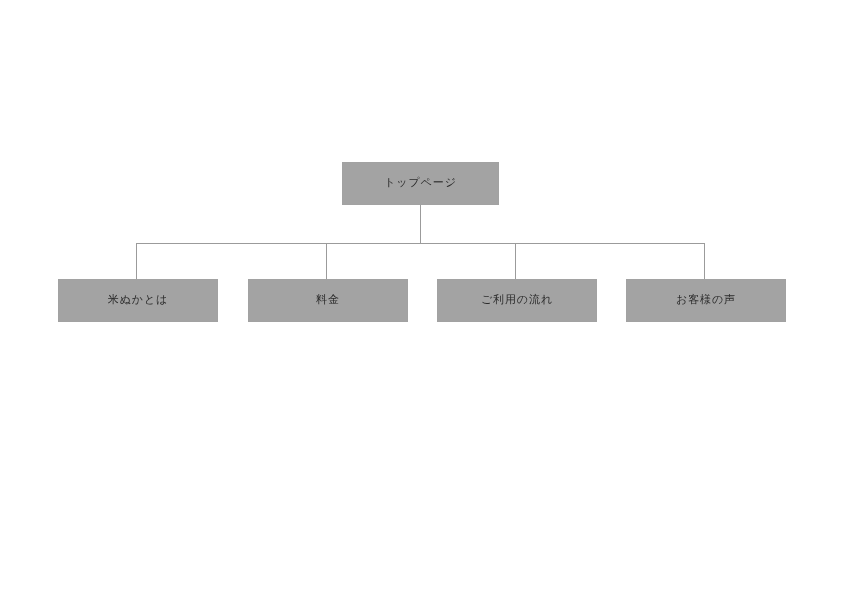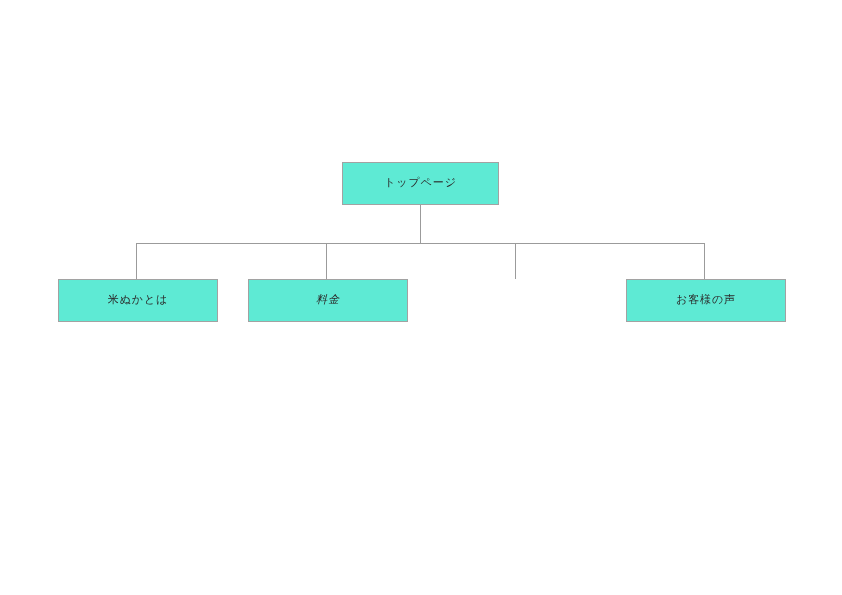--- a/index.html
+++ b/index.html
@@ -15,21 +15,21 @@
     position: relative;
     width: 842px;
     height: 595px;
     background: #ffffff;
     overflow: hidden;
   }
   
   .node {
     position: absolute;
     box-sizing: border-box;
-    background: #5eead4;
+    background: #a3a3a3;
     border: 1px solid #a2a2a2;
     display: flex;
     align-items: center;
     justify-content: center;
     text-align: center;
   }
   .node-label {
     font-family: "DejaVu Sans", "Liberation Sans", sans-serif;
     font-size: 11px;
     line-height: 1.3;
@@ -43,21 +43,21 @@
     top: 162px;
     width: 157px;
     height: 43px;
   }
   .child-node {
     top: 279px;
     width: 160px;
     height: 43px;
   }
   #child-node-0 { left: 58px; }
-  #child-node-1 { left: 248px; font-style: italic; }
+  #child-node-1 { left: 248px; }
   #child-node-2 { left: 437px; }
   #child-node-3 { left: 626px; }
 
   
   .connector {
     position: absolute;
     background: #9b9b9b;
   }
   .connector-v {
     width: 1px;
@@ -101,17 +101,20 @@
   <div class="connector connector-v connector-drop" id="connector-drop-1"></div>
   <div class="connector connector-v connector-drop" id="connector-drop-2"></div>
   <div class="connector connector-v connector-drop" id="connector-drop-3"></div>
 
   <div class="node child-node" id="child-node-0">
     <span class="node-label">米ぬかとは</span>
   </div>
   <div class="node child-node" id="child-node-1">
     <span class="node-label">料金</span>
   </div>
+  <div class="node child-node" id="child-node-2">
+    <span class="node-label">ご利用の流れ</span>
+  </div>
   <div class="node child-node" id="child-node-3">
     <span class="node-label">お客様の声</span>
   </div>
 
 </div>
 
 </body></html>

